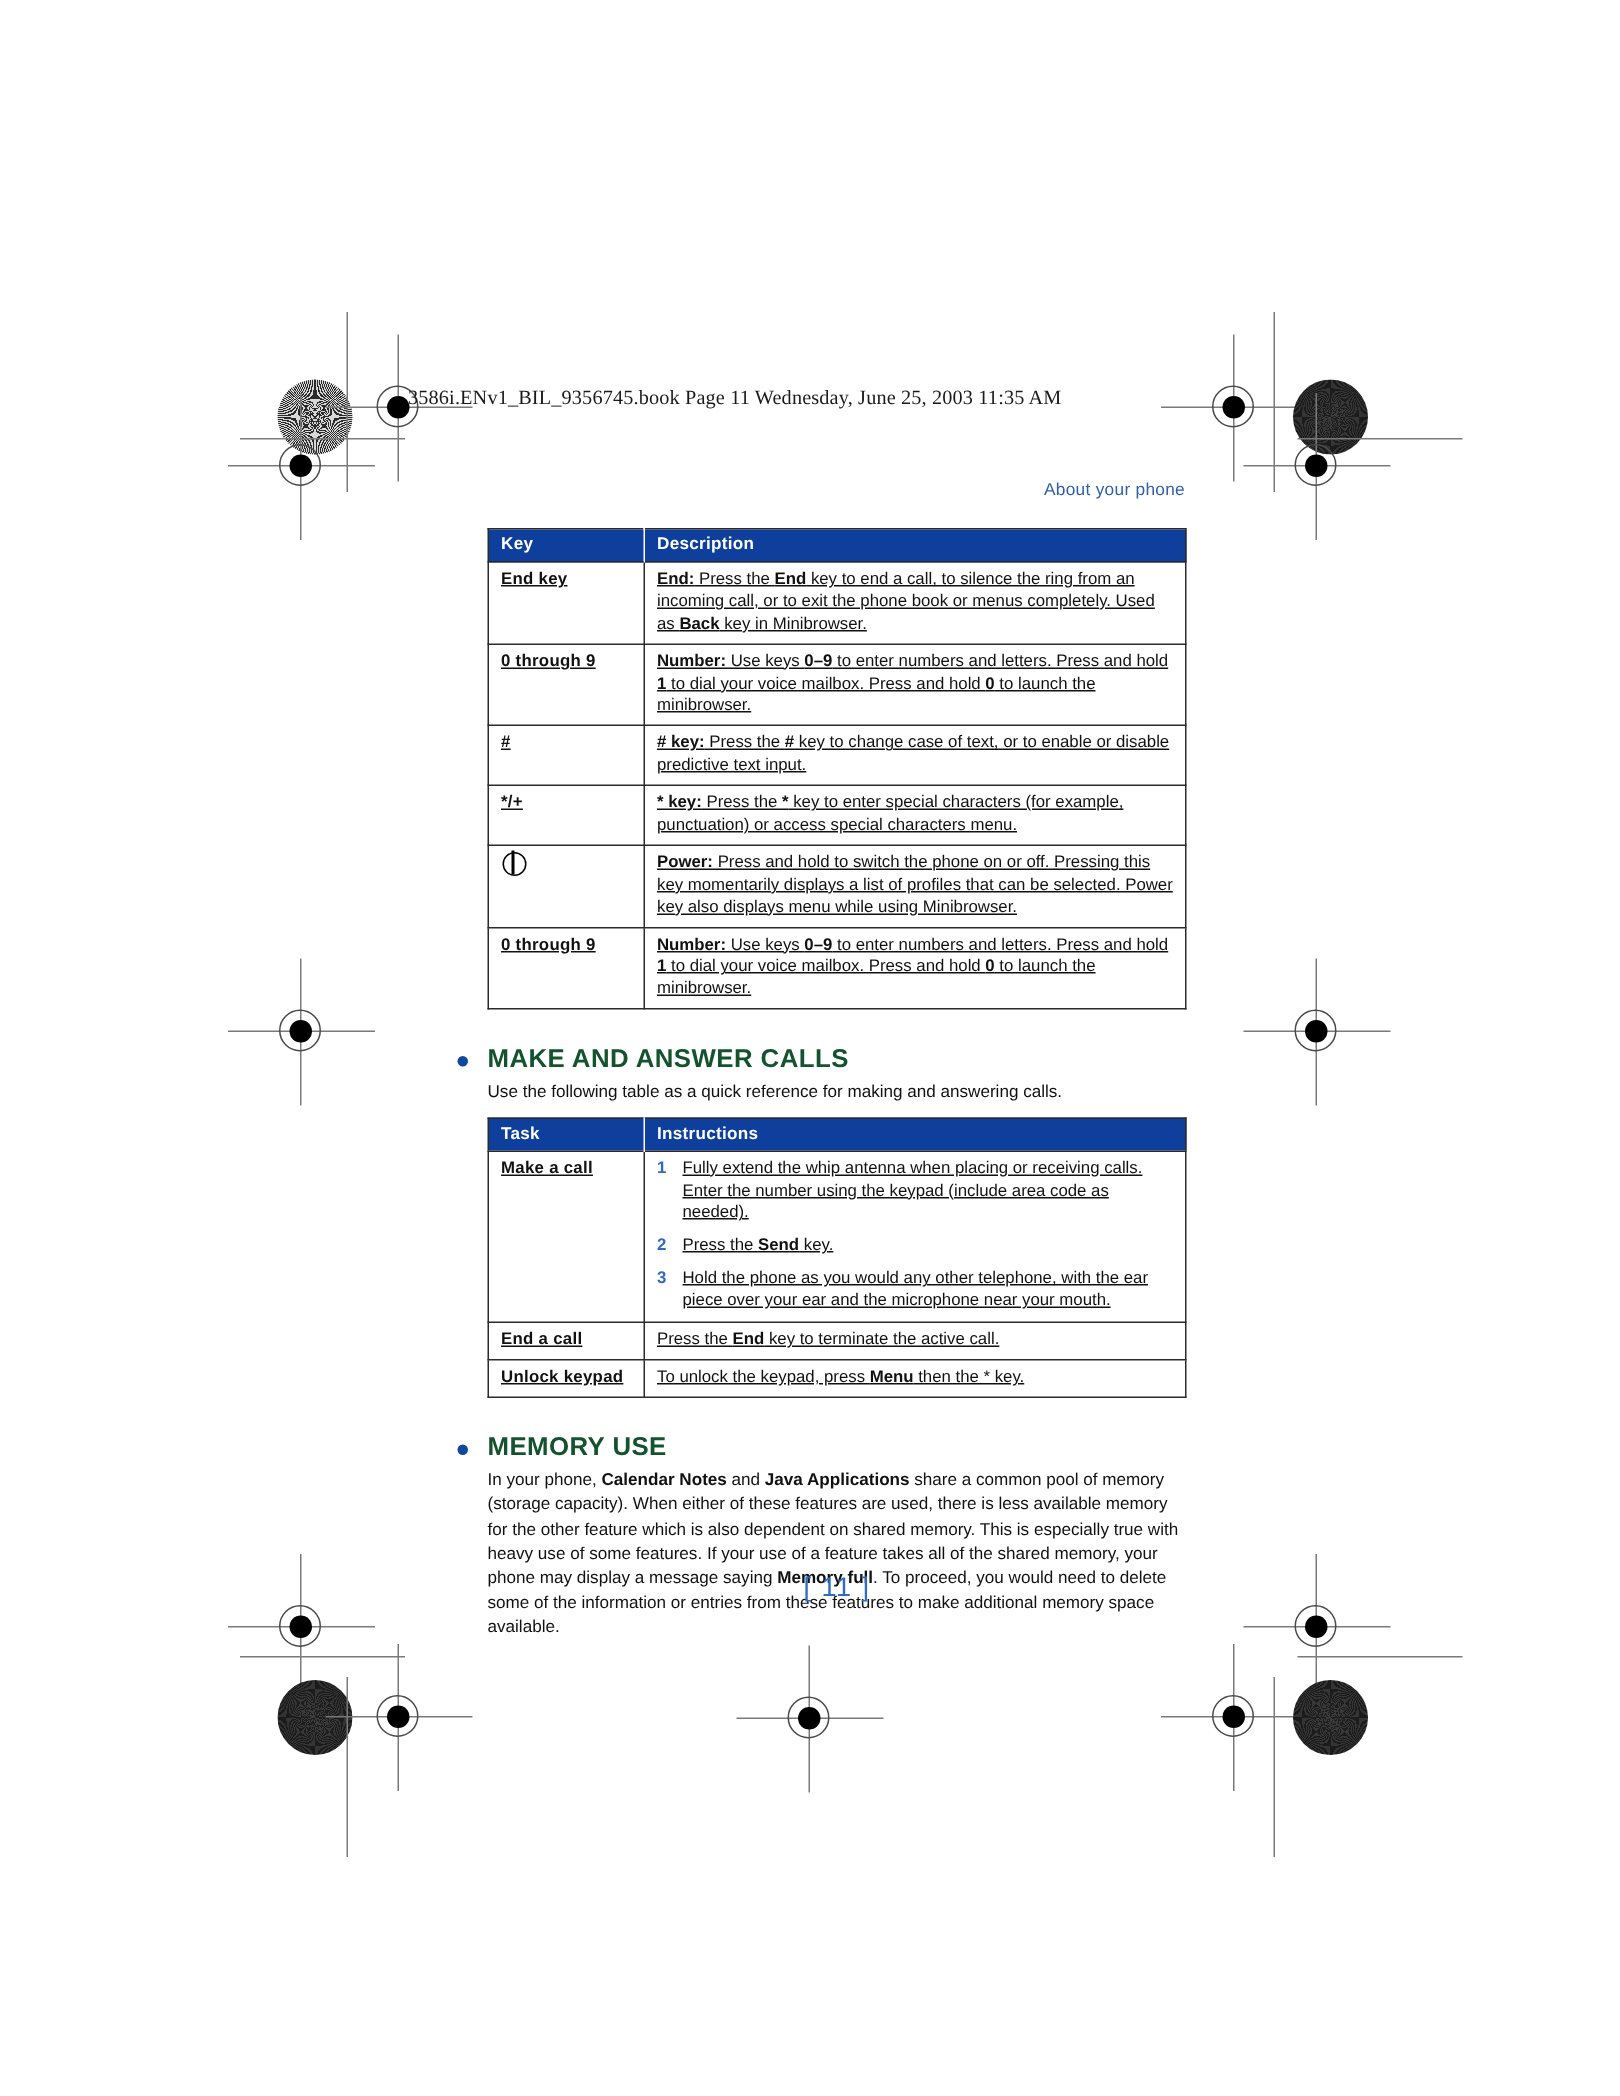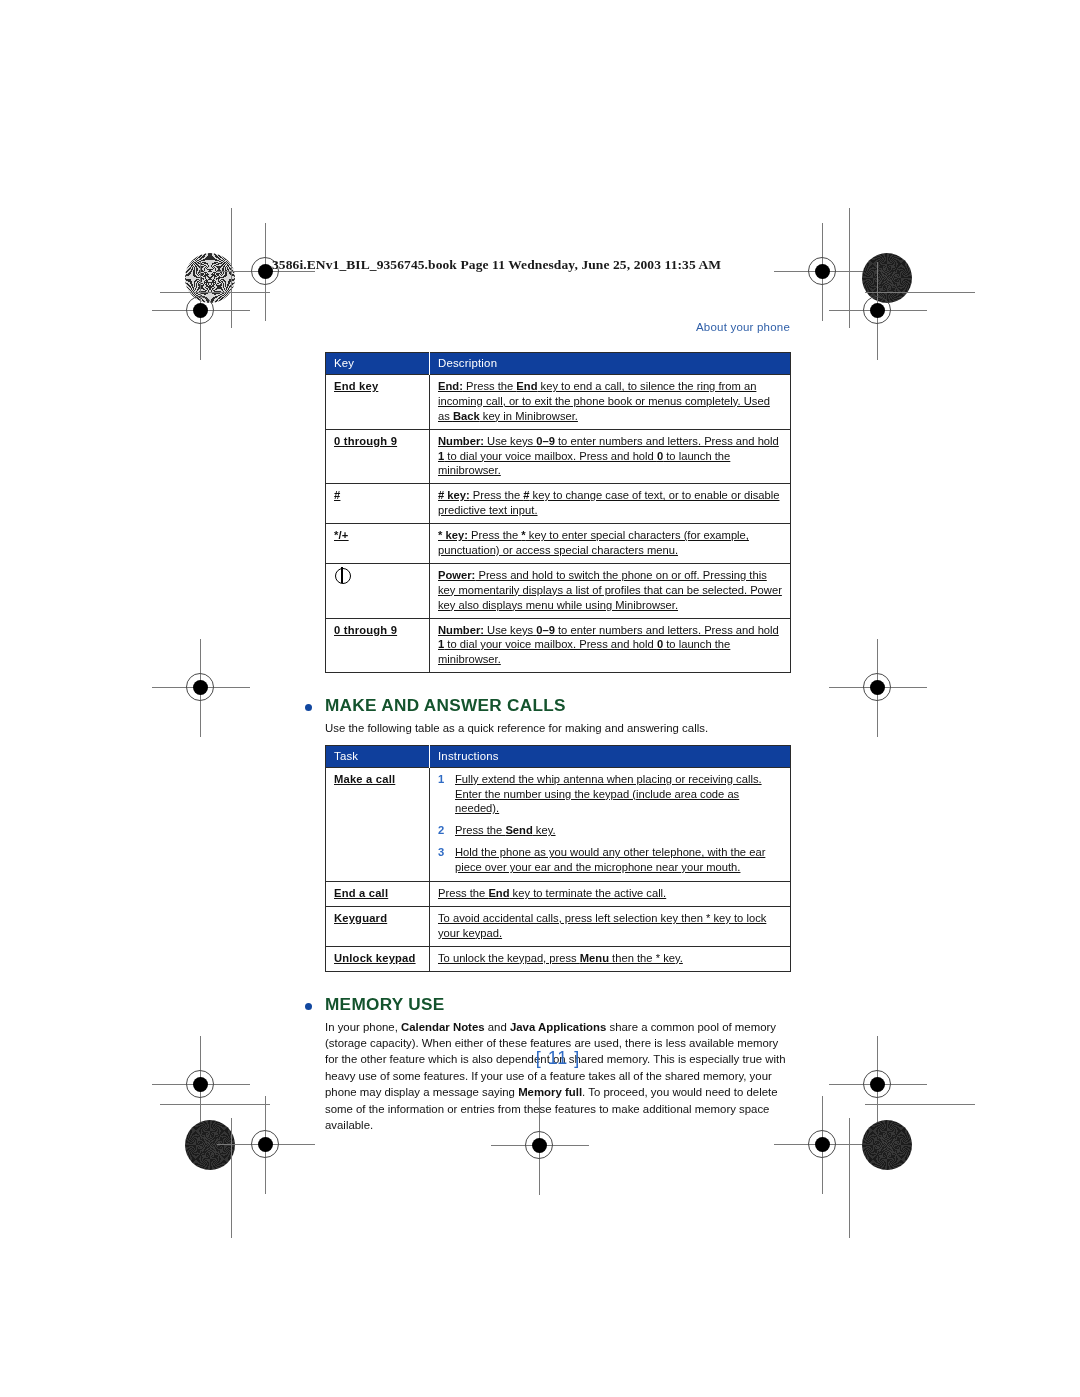--- a/index.html
+++ b/index.html
@@ -56,21 +56,20 @@
 
   
   .fileheader {
     position: absolute;
     left: 272px; top: 257px;
     font-family: "Liberation Serif", serif;
     font-size: 13.5px;
     color: #1a1a1a;
     white-space: nowrap;
     letter-spacing: .1px;
-    font-weight: bold;
   }
   .runhead {
     position: absolute;
     left: 325px; top: 321px;
     width: 465px;
     text-align: right;
     font-size: 11.5px;
     color: #2f5fa8;
     letter-spacing: .2px;
   }
@@ -86,21 +85,21 @@
     width: 466px;
     margin-left: 23px;
     border-collapse: collapse;
     table-layout: fixed;
     border: 1.1px solid #2b2b2b;
   }
   table.doc th {
     background: #0f3f9c;
     color: #ffffff;
     font-size: 11.4px;
-    font-weight: normal;
+    font-weight: bold;
     text-align: left;
     padding: 4px 8px 5px 8px;
     letter-spacing: .2px;
     border: none;
   }
   table.doc th.thsep { border-left: 1.1px solid #ffffff; }
   table.doc td {
     border: 1.1px solid #2b2b2b;
     padding: 4px 8px 5px 8px;
     font-size: 11.2px;
@@ -355,24 +354,20 @@
               <span>Hold the phone as you would any other telephone, with the ear piece over your ear and the microphone near your mouth.</span>
             </li>
           </ol>
         </td>
       </tr>
       <tr>
         <td class="k">End a call</td>
         <td>Press the <b>End</b> key to terminate the active call.</td>
       </tr>
       <tr>
-        <td class="k">Keyguard</td>
-        <td>To avoid accidental calls, press left selection key then * key to lock your keypad.</td>
-      </tr>
-      <tr>
         <td class="k">Unlock keypad</td>
         <td>To unlock the keypad, press <b>Menu</b> then the * key.</td>
       </tr>
     </tbody>
   </table>
 
   <h2 class="sec">MEMORY USE</h2>
   <p class="body">In your phone, <b>Calendar Notes</b> and <b>Java Applications</b> share a common pool of memory (storage capacity). When either of these features are used, there is less available memory for the other feature which is also dependent on shared memory. This is especially true with heavy use of some features. If your use of a feature takes all of the shared memory, your phone may display a message saying <b>Memory full</b>. To proceed, you would need to delete some of the information or entries from these features to make additional memory space available.</p>
 
 </div>

